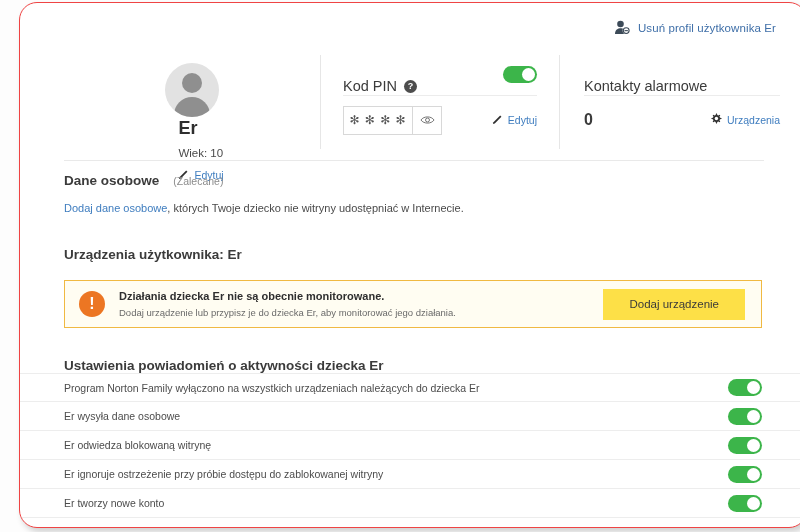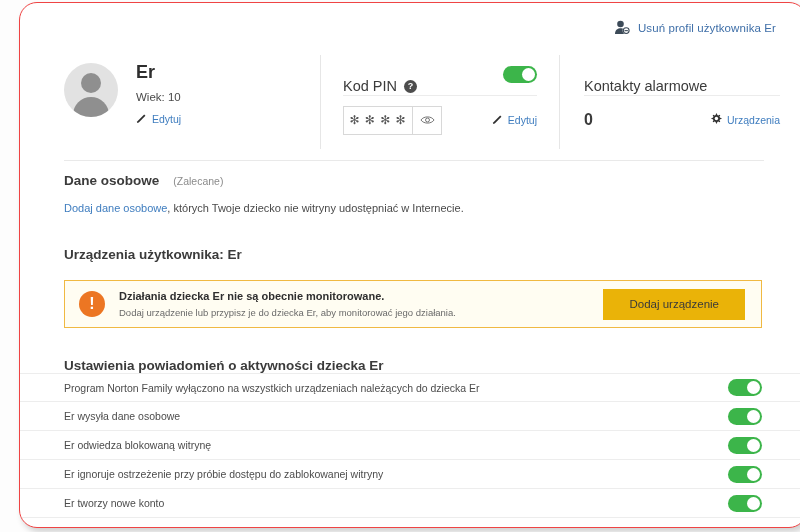--- a/index.html
+++ b/index.html
@@ -51,22 +51,23 @@
     top: 48px;
     width: 786px;
     height: 108px;
     display: flex;
   }
   .col-profile {
     width: 300px;
     padding-left: 44px;
     box-sizing: border-box;
     display: flex;
-    align-items: flex-start;
+    align-items: center;
     padding-top: 10px;
+    flex-direction: column;
   }
   .avatar {
     width: 54px;
     height: 54px;
     border-radius: 50%;
     background: #e2e2e2;
     position: relative;
     overflow: hidden;
     flex: none;
     margin-top: 2px;
@@ -284,21 +285,21 @@
     font-size: 11px;
     font-weight: bold;
     color: #2f2f2f;
   }
   .alert-desc {
     font-size: 9.5px;
     color: #6a6a6a;
     margin-top: 5px;
   }
   .btn-add {
-    background: #eab308;
+    background: #fde047;
     border: none;
     height: 31px;
     padding: 0 26px;
     font-size: 11.5px;
     color: #3a3a3a;
     font-family: "Liberation Sans", sans-serif;
     cursor: pointer;
   }
 
   

